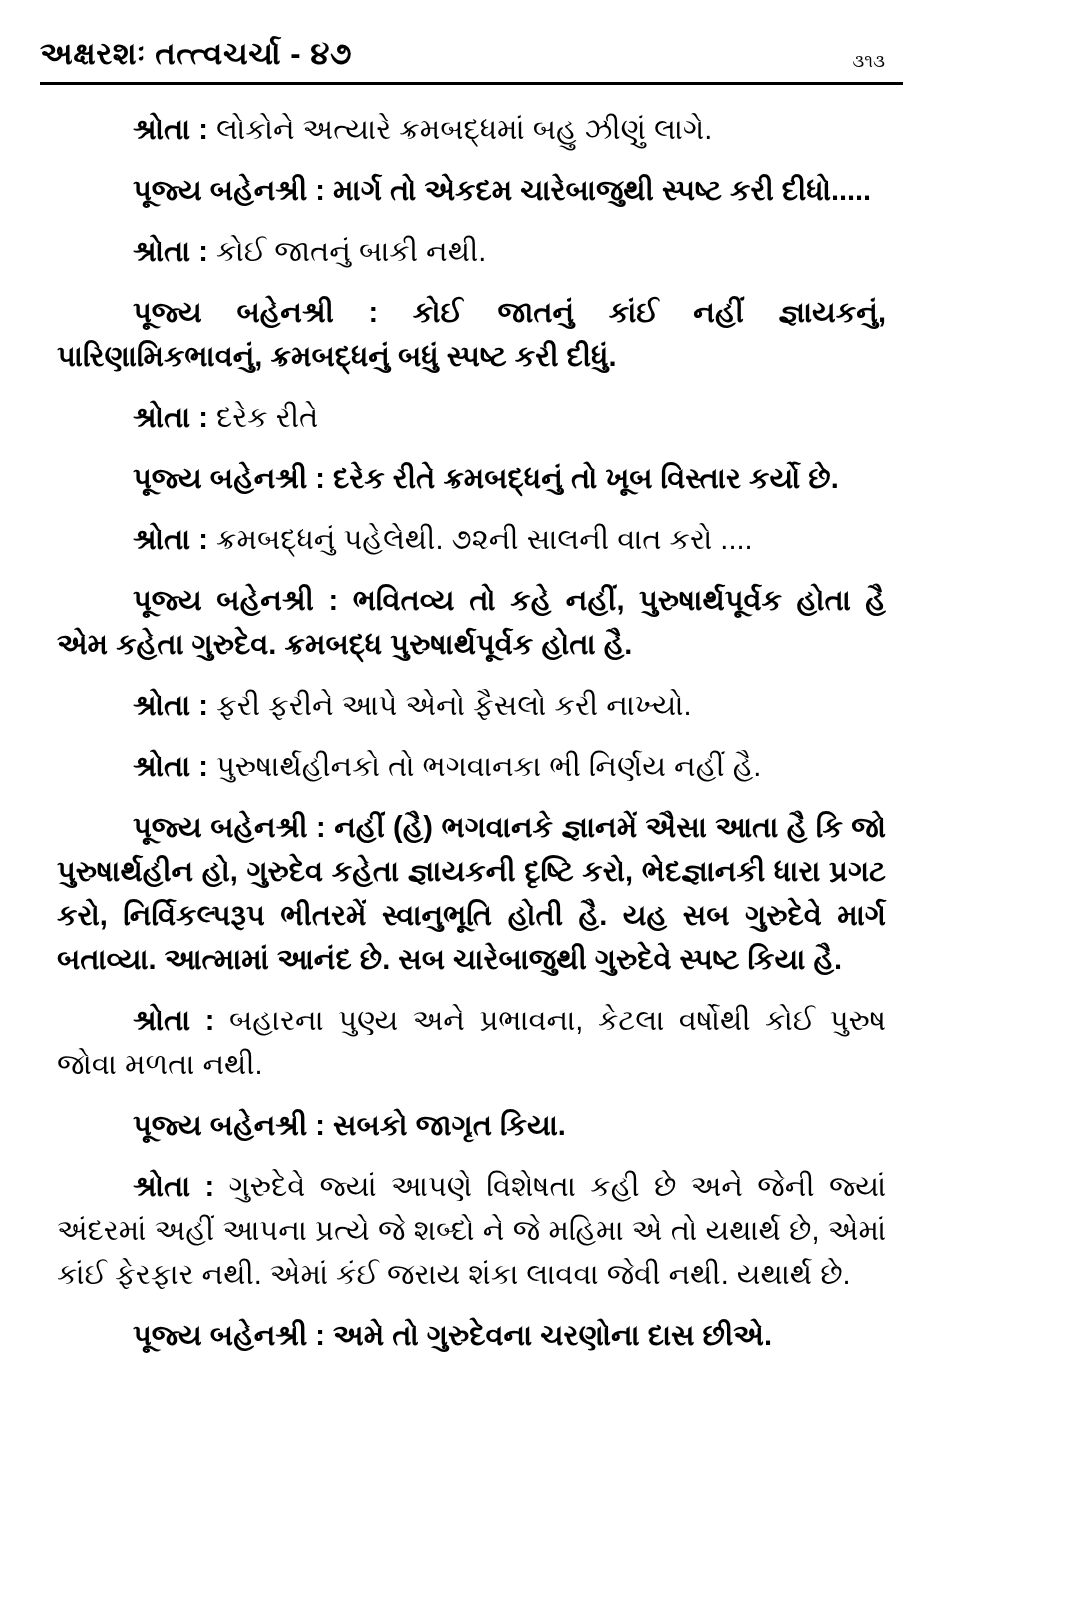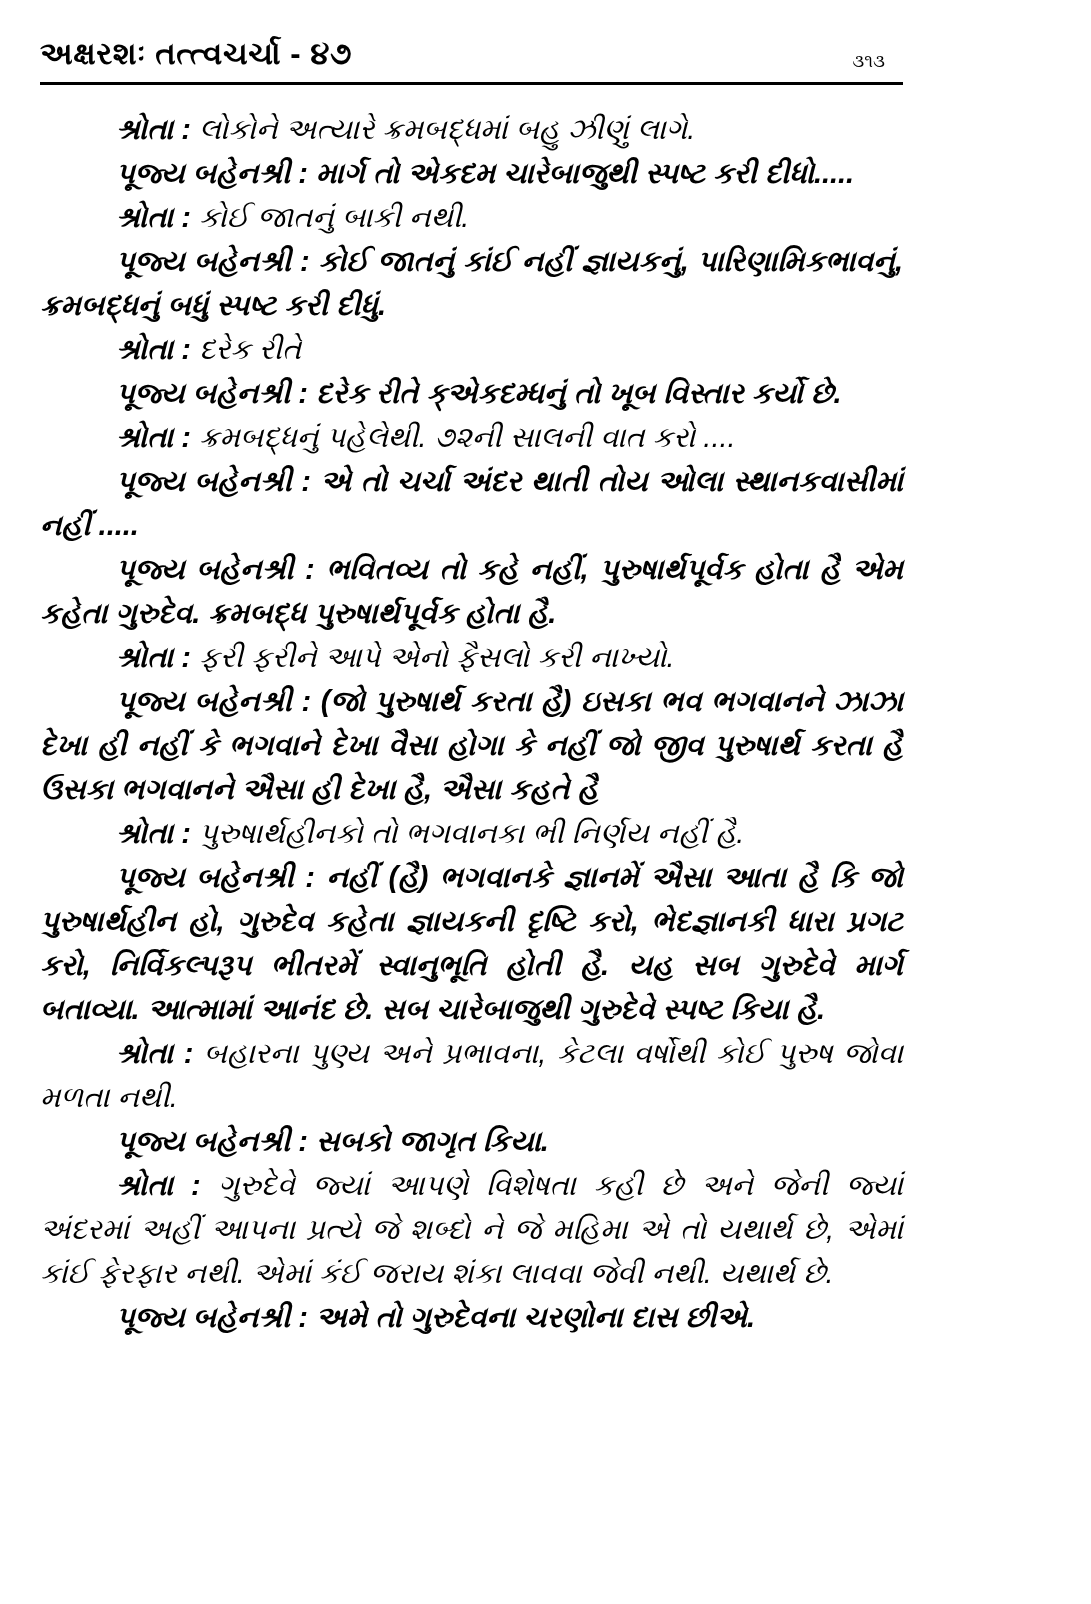--- a/index.html
+++ b/index.html
@@ -38,24 +38,23 @@
     border: none;
     border-top: 3px solid #000000;
     margin: 10px 0 0 0;
   }
   .dialogue {
     margin-top: 22px;
     font-size: 29px;
     line-height: 44px;
   }
   .dialogue p {
-    margin: 0;
+    margin: 17px;
     text-align: justify;
     text-indent: 76px;
-    font-style: italic;
   }
   .dialogue p.bold {
     font-weight: bold;
   }
   .speaker {
     font-weight: bold;
   }
   .sep {
     font-weight: bold;
     white-space: pre;
@@ -77,32 +76,30 @@
     <p><span class="speaker">શ્રોતા</span><span class="sep"> : </span><span>લોકોને અત્યારે ક્રમબદ્ધમાં બહુ ઝીણું લાગે.</span></p>
 
     <p class="bold"><span class="speaker">પૂજ્ય બહેનશ્રી</span><span class="sep"> : </span><span>માર્ગ તો એકદમ ચારેબાજુથી સ્પષ્ટ કરી દીધો.....</span></p>
 
     <p><span class="speaker">શ્રોતા</span><span class="sep"> : </span><span>કોઈ જાતનું બાકી નથી.</span></p>
 
     <p class="bold"><span class="speaker">પૂજ્ય બહેનશ્રી</span><span class="sep"> : </span><span>કોઈ જાતનું કાંઈ નહીં જ્ઞાયકનું, પારિણામિકભાવનું, ક્રમબદ્ધનું બધું સ્પષ્ટ કરી દીધું.</span></p>
 
     <p><span class="speaker">શ્રોતા</span><span class="sep"> : </span><span>દરેક રીતે</span></p>
 
-    <p class="bold"><span class="speaker">પૂજ્ય બહેનશ્રી</span><span class="sep"> : </span><span>દરેક રીતે ક્એકદમ્ધનું તો ખૂબ વિસ્તાર કર્યો છે.</span></p>
+    <p class="bold"><span class="speaker">પૂજ્ય બહેનશ્રી</span><span class="sep"> : </span><span>દરેક રીતે ક્રમબદ્ધનું તો ખૂબ વિસ્તાર કર્યો છે.</span></p>
 
     <p><span class="speaker">શ્રોતા</span><span class="sep"> : </span><span>ક્રમબદ્ધનું પહેલેથી. ૭૨ની સાલની વાત કરો ....</span></p>
 
-    <p class="bold"><span class="speaker">પૂજ્ય બહેનશ્રી</span><span class="sep"> : </span><span>એ તો ચર્ચા અંદર થાતી તોય ઓલા સ્થાનકવાસીમાં નહીં .....</span></p>
 
 
     <p class="bold"><span class="speaker">પૂજ્ય બહેનશ્રી</span><span class="sep"> : </span><span>ભવિતવ્ય તો કહે નહીં, પુરુષાર્થપૂર્વક હોતા હૈ એમ કહેતા ગુરુદેવ. ક્રમબદ્ધ પુરુષાર્થપૂર્વક હોતા હૈ.</span></p>
 
     <p><span class="speaker">શ્રોતા</span><span class="sep"> : </span><span>ફરી ફરીને આપે એનો ફૈસલો કરી નાખ્યો.</span></p>
 
-    <p class="bold"><span class="speaker">પૂજ્ય બહેનશ્રી</span><span class="sep"> : </span><span>(જો પુરુષાર્થ કરતા હૈ) ઇસકા ભવ ભગવાનને ઝાઝા દેખા હી નહીં કે ભગવાને દેખા વૈસા હોગા કે નહીં જો જીવ પુરુષાર્થ કરતા હૈ ઉસકા ભગવાનને ઐસા હી દેખા હૈ, ઐસા કહતે હૈ</span></p>
 
     <p><span class="speaker">શ્રોતા</span><span class="sep"> : </span><span>પુરુષાર્થહીનકો તો ભગવાનકા ભી નિર્ણય નહીં હૈ.</span></p>
 
     <p class="bold"><span class="speaker">પૂજ્ય બહેનશ્રી</span><span class="sep"> : </span><span>નહીં (હૈ) ભગવાનકે જ્ઞાનમેં ઐસા આતા હૈ કિ જો પુરુષાર્થહીન હો, ગુરુદેવ કહેતા જ્ઞાયકની દૃષ્ટિ કરો, ભેદજ્ઞાનકી ધારા પ્રગટ કરો, નિર્વિકલ્પરૂપ ભીતરમેં સ્વાનુભૂતિ હોતી હૈ. યહ સબ ગુરુદેવે માર્ગ બતાવ્યા. આત્મામાં આનંદ છે. સબ ચારેબાજુથી ગુરુદેવે સ્પષ્ટ કિયા હૈ.</span></p>
 
     <p><span class="speaker">શ્રોતા</span><span class="sep"> : </span><span>બહારના પુણ્ય અને પ્રભાવના, કેટલા વર્ષોથી કોઈ પુરુષ જોવા મળતા નથી.</span></p>
 
     <p class="bold"><span class="speaker">પૂજ્ય બહેનશ્રી</span><span class="sep"> : </span><span>સબકો જાગૃત કિયા.</span></p>
 
     <p><span class="speaker">શ્રોતા</span><span class="sep"> : </span><span>ગુરુદેવે જ્યાં આપણે વિશેષતા કહી છે અને જેની જ્યાં અંદરમાં અહીં આપના પ્રત્યે જે શબ્દો ને જે મહિમા એ તો યથાર્થ છે, એમાં કાંઈ ફેરફાર નથી. એમાં કંઈ જરાય શંકા લાવવા જેવી નથી. યથાર્થ છે.</span></p>

